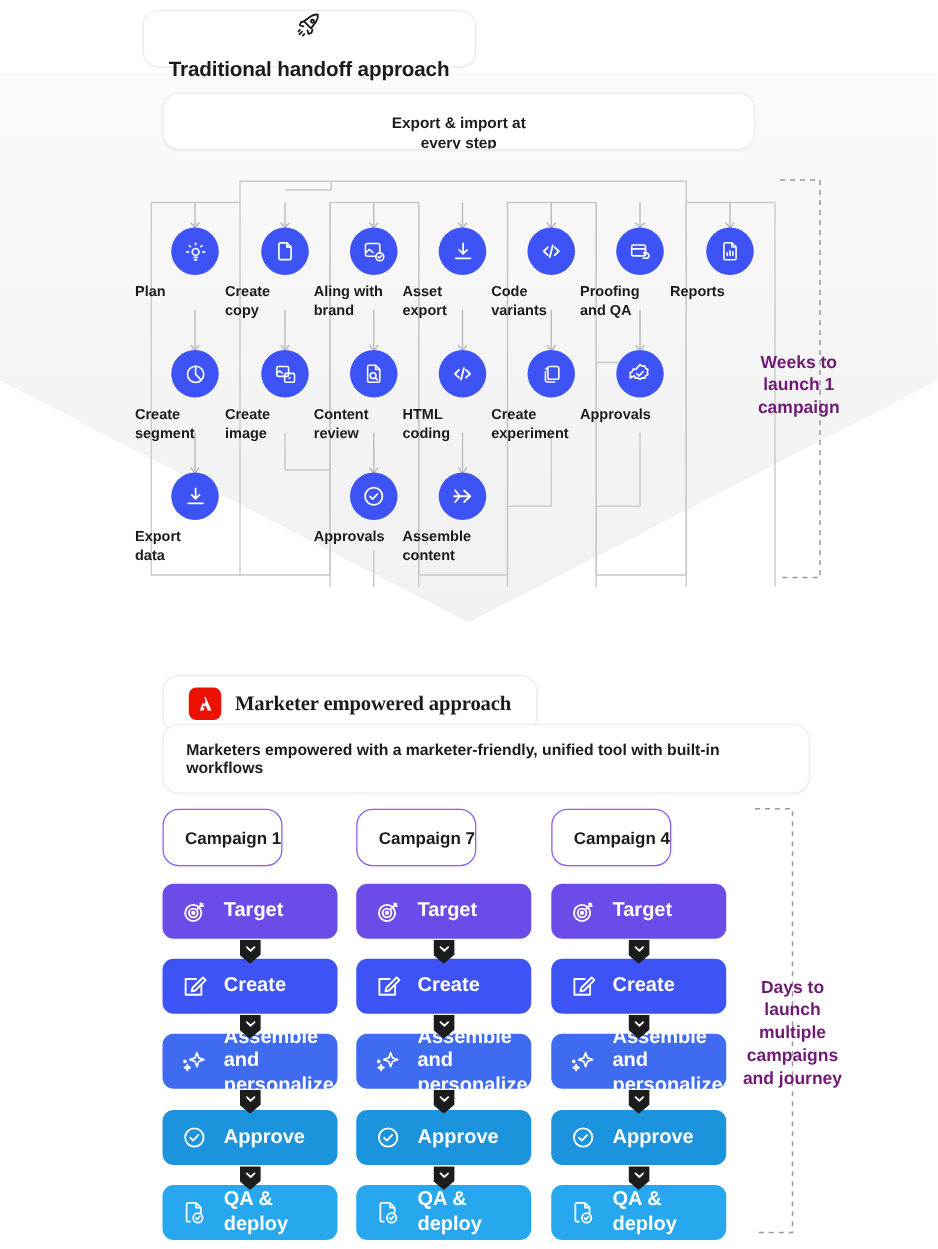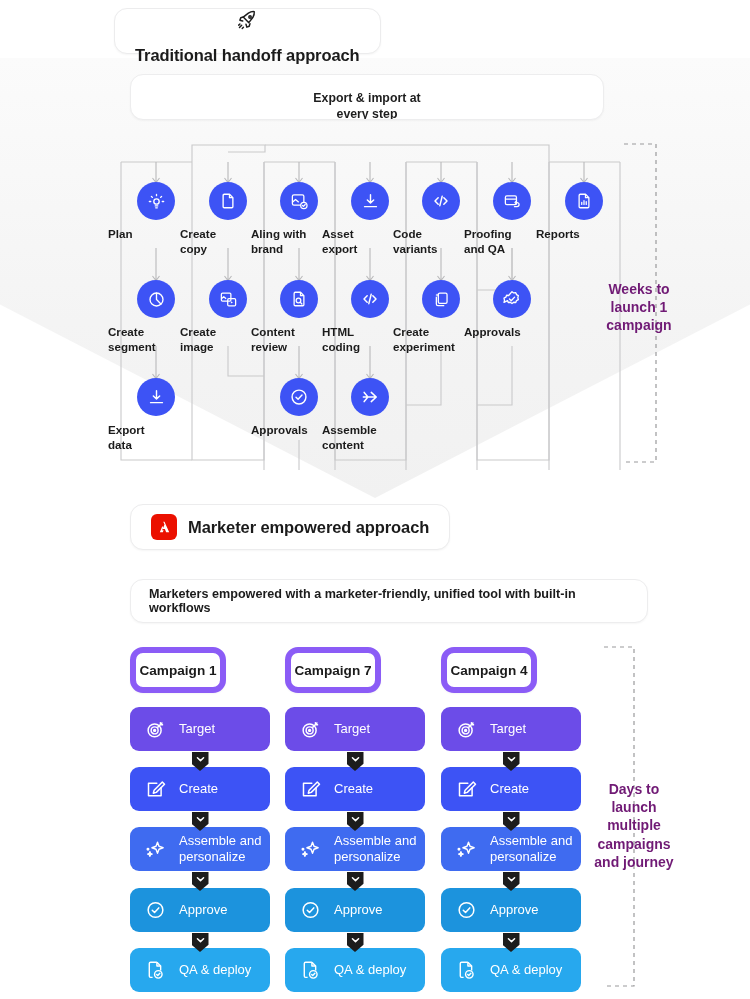--- a/index.html
+++ b/index.html
@@ -43,21 +43,21 @@
   .subbar .seg {
     flex: 1; display: flex; align-items: center; justify-content: center;
     text-align: center; font-size: 12.3px; font-weight: 600; color: #1d1d1d;
     line-height: 1.28; padding: 0 6px; margin-top: 20px;
   }
   .subbar .seg + .seg { border-left: 1px solid #e9e9ea; }
 
   .wideband {
     position: absolute; display: flex; align-items: center;
     background: #fff; border: 1px solid #ededee; border-radius: 13px;
-    height: 44px; padding: 0 18px; z-index: 4;
+    height: 56px; padding: 0 18px; z-index: 4;
     box-shadow: 0 1px 2px rgba(0,0,0,.04);
   }
   .wideband span { font-size: 12.6px; font-weight: 700; color: #1b1b1b; }
 
   
   .lanes { position: absolute; left: 0; top: 140px; width: 750px; height: 330px; z-index: 2; }
   .lane-svg { position: absolute; left: 0; top: 0; }
 
   .node { position: absolute; width: 96px; text-align: left; z-index: 3; }
   .node .circ {
@@ -66,32 +66,32 @@
   }
   .node .lbl { font-size: 11.6px; font-weight: 600; color: #1b1b1b; line-height: 1.26; }
 
   .sidenote {
     position: absolute; width: 104px; text-align: center;
     font-size: 14px; font-weight: 700; color: #701a75; line-height: 1.3; z-index: 4;
   }
 
   
   .ccard {
-    position: absolute; background: #fff; border: 6px solid #8b5cf6; border-radius: 13px;
-    height: 46px; display: flex; align-items: center; justify-content: center;
+    position: absolute; background: #fff; border: 1px solid #8b5cf6; border-radius: 13px;
+    height: 46px; display: flex; align-items: center; justify-content: flex-end;
     box-shadow: 0 1px 2px rgba(0,0,0,.04); z-index: 3;
   }
   .ccard span { font-size: 13.6px; font-weight: 700; color: #1b1b1b; }
 
   .step {
     position: absolute; height: 44px; border-radius: 9px;
     display: flex; align-items: center; gap: 13px; padding-left: 15px; z-index: 3;
   }
   .step .sicon { width: 21px; height: 21px; flex: 0 0 auto; display:flex; align-items:center; justify-content:center;}
-  .step .slbl { font-size: 13px; font-weight: 400; color: #fff; line-height: 1.22; }
+  .step .slbl { font-size: 16px; font-weight: 700; color: #fff; line-height: 1.22; }
 
   .chev {
     position: absolute; width: 17px; height: 19px; background: #1c1c1c;
     clip-path: polygon(0 0, 100% 0, 100% 62%, 50% 100%, 0 62%);
     display: flex; align-items: flex-start; justify-content: center; z-index: 5;
   }
   .chev svg { margin-top: 4px; }
 
   .dashline { position: absolute; z-index: 2; }
 </style>
@@ -342,21 +342,21 @@
     </div>
   </div>
 
   <svg class="dashline" style="left:620px; top:142px;" width="45" height="325">
     <path d="M4 2 H36 V320 H4" fill="none" stroke="#9a9a9c" stroke-width="1.2" stroke-dasharray="4 4"></path>
   </svg>
   <div class="sidenote" style="left:587px; top:280px;">
     Weeks to<br>launch 1<br>campaign
   </div>
 
-  <div class="pill" style="left:130px; top:504px;">
+  <div class="pill" style="left:130px; top:540px;font-family:Liberation Serif, serif;">
     <span class="adobe-mark">
       <svg width="15" height="14" viewBox="0 0 24 22" fill="#fff">
         <path d="M12 2.5 L19.5 19.5 H14.6 L12.6 14.3 H9.1 L12 7.1 L10 2.5z"></path>
         <path d="M9.4 8.4 L12.1 14.9 H10.1 L9.2 12.6 H7.2 z" opacity="0"></path>
         <path d="M8.6 9.2 L4.5 19.5 H9.3 L10.6 16 H8.2 L9.9 12 z"></path>
       </svg>
     </span>
     <span class="ttl">Marketer empowered approach</span>
   </div>
 

